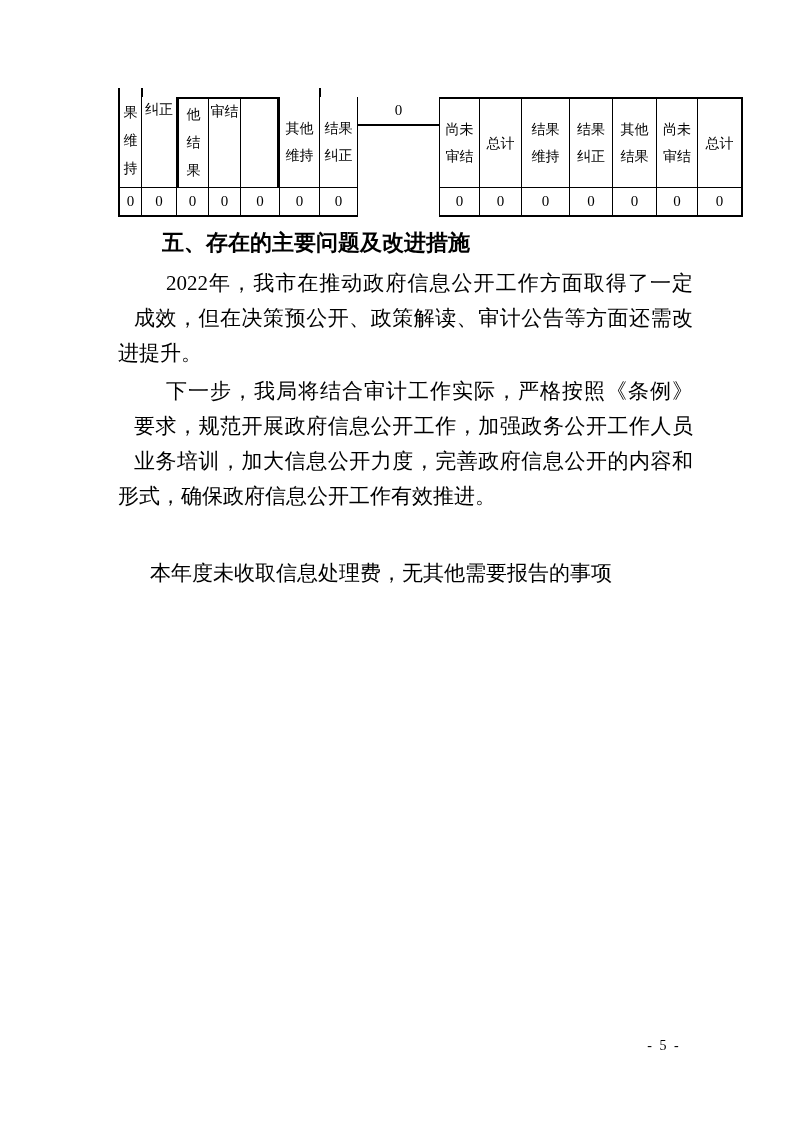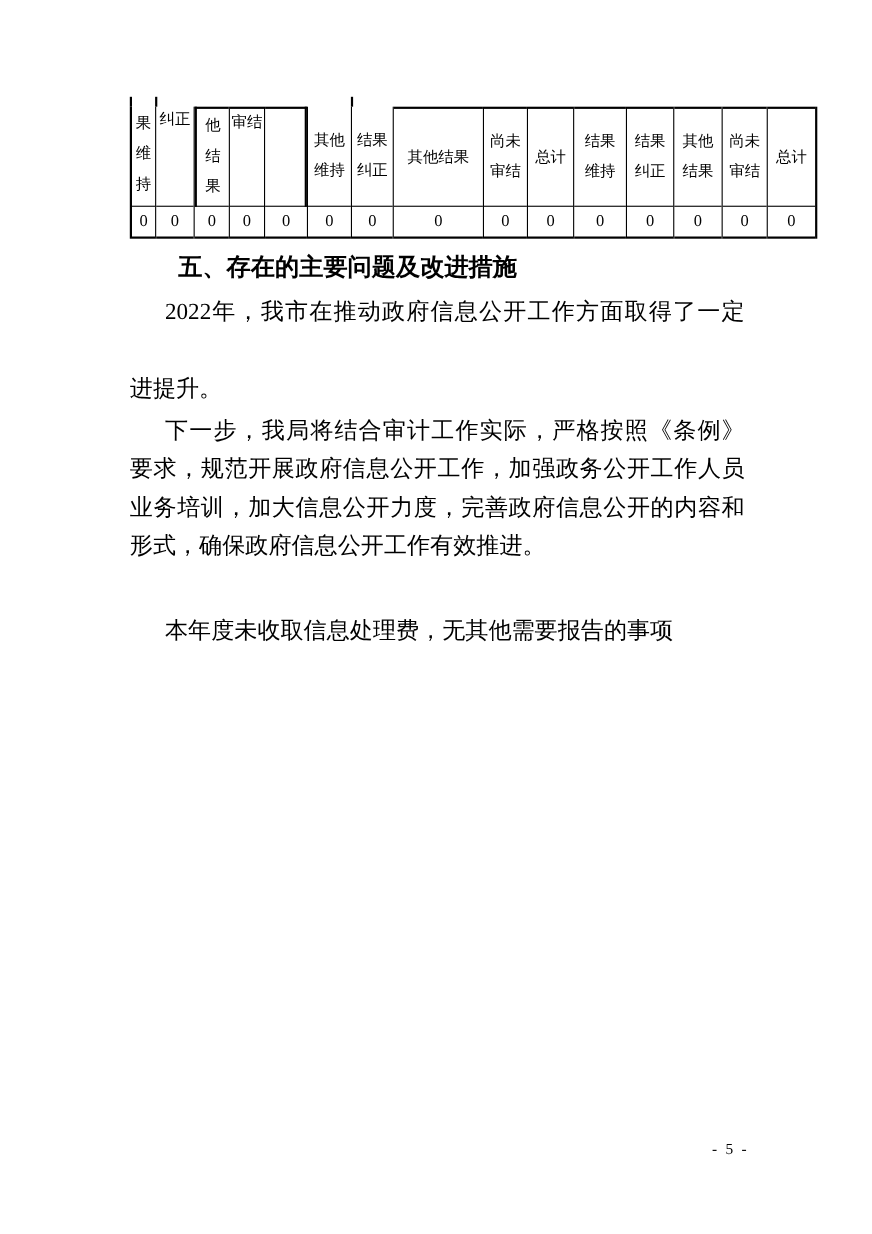--- a/index.html
+++ b/index.html
@@ -50,20 +50,21 @@
   
   .textline{
     position:absolute;left:118px;width:559px;
     font-size:21px;line-height:35px;height:35px;
     white-space:nowrap;
   }
   .textline.just{
     white-space:normal;
     text-align:justify;
     text-align-last:justify;
+    margin-left:16px;
   }
   .heading{
     position:absolute;left:118px;width:559px;
     font-family:"Liberation Sans","DejaVu Sans",sans-serif;
     font-weight:bold;
     font-size:22px;line-height:28px;height:28px;
     text-indent:44px;white-space:nowrap;
   }
   .indent{text-indent:32px;}
 
@@ -110,21 +111,20 @@
       <div class="hcell hcenter no-top">其他
 维持</div>
       <div class="vcell">0</div>
     </div>
     <div class="tcol" style="width:38px">
       <div class="hcell hcenter no-top">结果
 纠正</div>
       <div class="vcell">0</div>
     </div>
     <div class="tcol" style="width:82px">
-      <div class="hcell hcenter">其他结果</div>
       <div class="vcell">0</div>
     </div>
     <div class="tcol" style="width:40px">
       <div class="hcell hcenter">尚未
 审结</div>
       <div class="vcell">0</div>
     </div>
     <div class="tcol" style="width:42px">
       <div class="hcell hcenter">总计</div>
       <div class="vcell">0</div>
@@ -151,20 +151,21 @@
     </div>
     <div class="tcol last" style="width:45px">
       <div class="hcell hcenter">总计</div>
       <div class="vcell">0</div>
     </div>
   </div>
 
   <div class="heading" style="top:229px">五、存在的主要问题及改进措施</div>
 
   <div class="textline just indent" style="top:266px">2022年，我市在推动政府信息公开工作方面取得了一定</div>
+  <div class="textline just" style="top:301px">成效，但在决策预公开、政策解读、审计公告等方面还需改</div>
   <div class="textline just indent" style="top:374px">下一步，我局将结合审计工作实际，严格按照《条例》</div>
 
   <div class="textline" style="top:336px">进提升。</div>
   <div class="textline just" style="top:444px">业务培训，加大信息公开力度，完善政府信息公开的内容和</div>
   <div class="textline just" style="top:409px">要求，规范开展政府信息公开工作，加强政务公开工作人员</div>
   <div class="textline" style="top:479px">形式，确保政府信息公开工作有效推进。</div>
 
 
   <div class="textline indent" style="top:556px">本年度未收取信息处理费，无其他需要报告的事项</div>
 

